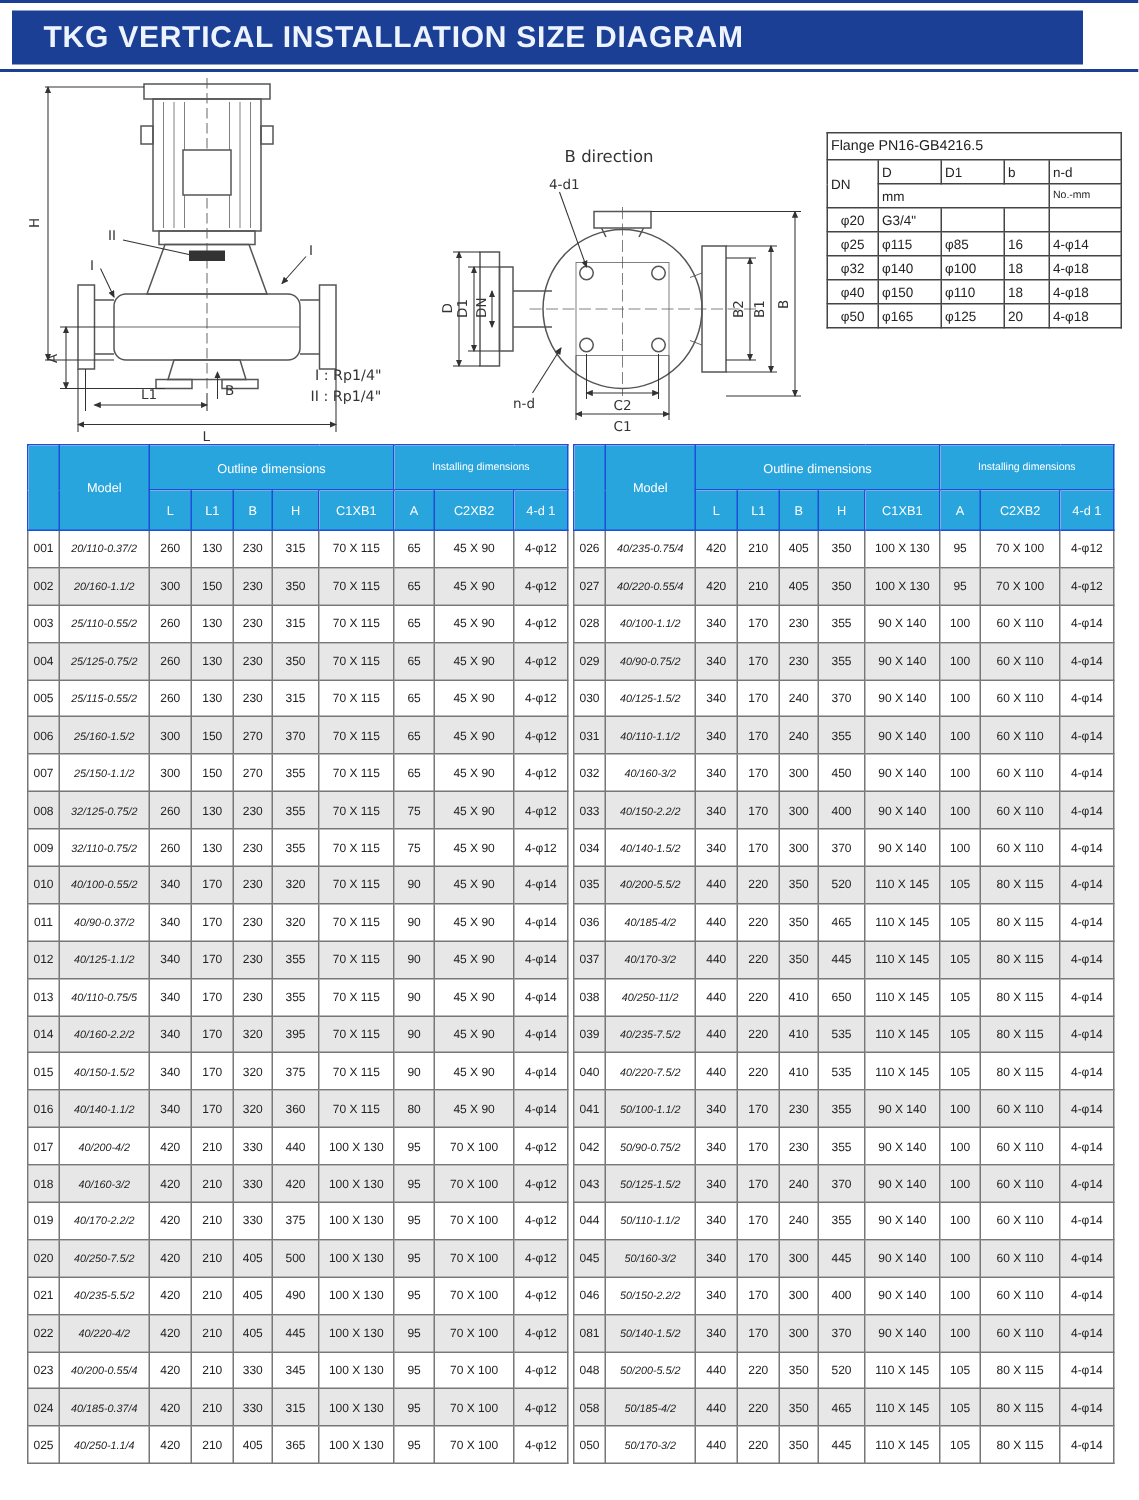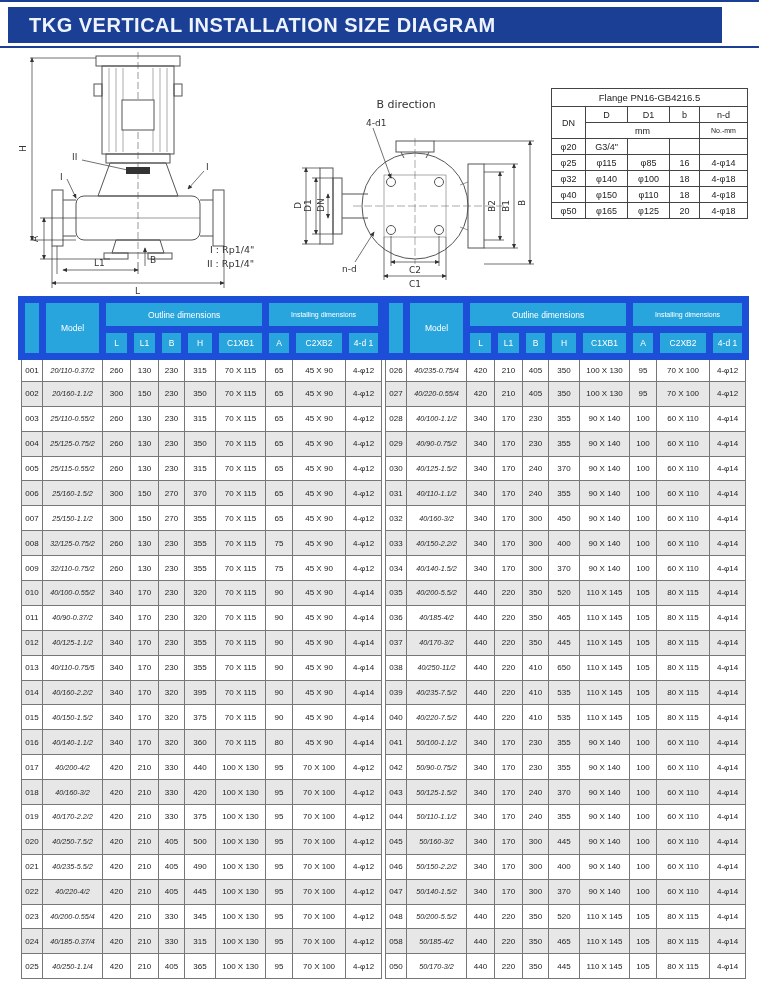--- a/index.html
+++ b/index.html
@@ -21,35 +21,35 @@
 
   
   .drawing{position:absolute;}
   svg text{font-family:"DejaVu Sans",sans-serif;fill:#333;}
 
   
   .flange{
     position:absolute;left:551px;top:88px;width:196px;border-collapse:collapse;
     table-layout:fixed;font-size:9px;color:#222;
   }
-  .flange th,.flange td{border:1px solid #444;padding:0 2px;height:16px;text-align:center;font-weight:normal;}
+  .flange th,.flange td{border:1px solid #444;padding:0 2px;height:16px;text-align:left;font-weight:normal;}
   .flange .f-title{font-size:9.5px;height:18px;}
   .flange .f-dn{text-align:center;}
   .flange .f-note{font-size:7px;}
 
   
   .spec{
     position:absolute;top:296px;width:360px;border-collapse:collapse;table-layout:fixed;
     font-size:8px;color:#222;
   }
   .spec.left{left:18px;}
   .spec.right{left:382px;}
   .spec td,.spec th{border:1px solid var(--line);text-align:center;padding:0 1px;overflow:hidden;}
   .spec thead th{
-    background:var(--blue);color:#fff;font-weight:normal;border:7px solid #1d4ed8;font-size:8.5px;
+    background:var(--blue);color:#fff;font-weight:normal;border:1px solid #1d4ed8;font-size:8.5px;
   }
   .spec thead tr:first-child th{height:30px;}
   .spec thead tr:last-child th{height:27px;}
   .spec tbody td{height:24.9px;background:#fff;}
   .spec tbody tr:nth-child(even) td{background:var(--stripe);}
   .spec .c-model{font-size:7.2px;font-style:italic;}
   .spec .c-num{font-size:8px;}
 </style>
 </head>
 <body>
@@ -865,21 +865,21 @@
         <td class="c-val">340</td>
         <td class="c-val">170</td>
         <td class="c-val">300</td>
         <td class="c-val">400</td>
         <td class="c-val">90 X 140</td>
         <td class="c-val">100</td>
         <td class="c-val">60 X 110</td>
         <td class="c-val">4-φ14</td>
       </tr>
       <tr>
-        <td class="c-num">047</td>
+        <td class="c-num">081</td>
         <td class="c-model">50/140-1.5/2</td>
         <td class="c-val">340</td>
         <td class="c-val">170</td>
         <td class="c-val">300</td>
         <td class="c-val">370</td>
         <td class="c-val">90 X 140</td>
         <td class="c-val">100</td>
         <td class="c-val">60 X 110</td>
         <td class="c-val">4-φ14</td>
       </tr>

